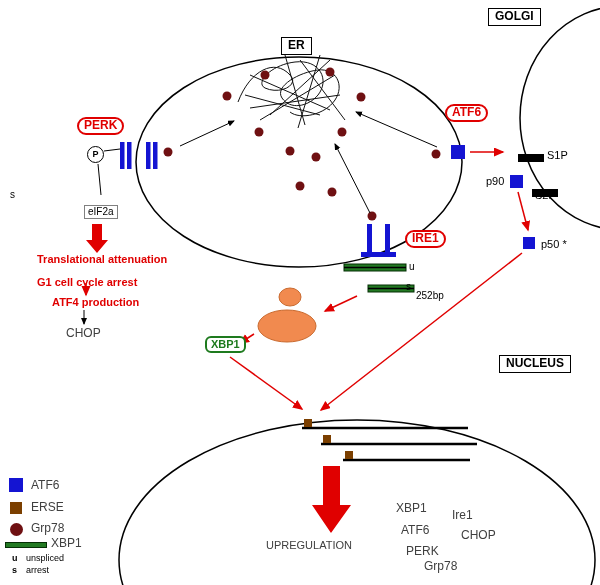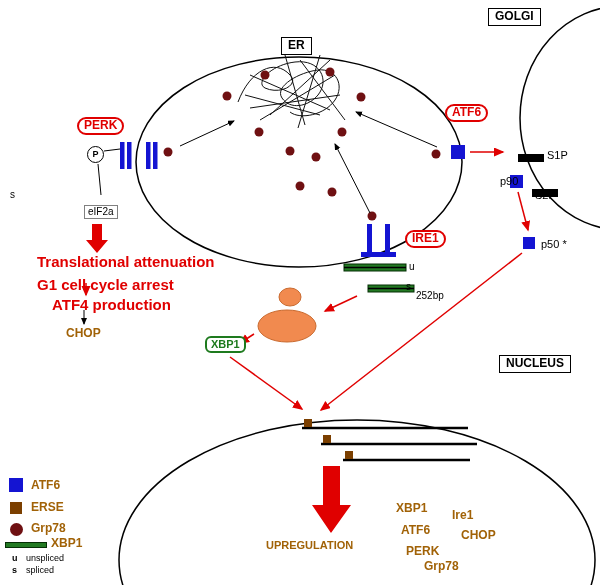--- a/index.html
+++ b/index.html
@@ -6,22 +6,22 @@
   body { font-family:"Liberation Sans", sans-serif; background:#ffffff; }
   .canvas { position:relative; width:600px; height:585px; background:#ffffff; overflow:hidden; }
   .canvas svg { position:absolute; left:0; top:0; }
   .lbl { position:absolute; white-space:nowrap; line-height:1.15; }
   .boxed { border:1px solid #000; background:#fff; padding:1px 6px; font-weight:bold; font-size:12px; color:#000; }
   .red-pill { border:2px solid #e00000; border-radius:9px; background:#fff; padding:0 5px; font-weight:bold; font-size:12px; color:#e00000; }
   .green-pill { border:2px solid #1e7a1e; border-radius:6px; background:#fff; padding:0 4px; font-weight:bold; font-size:11px; color:#1e7a1e; }
   .gray-box { border:1px solid #808080; background:#fff; padding:0 3px; font-size:10px; color:#000; }
   .p-circle { width:17px; height:17px; border:1px solid #000; border-radius:50%; background:#fff;
               display:flex; align-items:center; justify-content:center; font-size:9px; font-weight:bold; color:#000; }
-  .red-text { color:#e00000; font-weight:bold; font-size:15px; }
-  .bold12 { font-weight:bold; font-size:12px; color:#a16207; }
+  .red-text { color:#e00000; font-weight:bold; font-size:11px; }
+  .bold12 { font-weight:normal; font-size:12px; color:#404040; }
   .bold11 { font-weight:normal; font-size:11px; color:#000; }
   .plain10 { font-size:10px; color:#000; }
   .tiny { font-size:9px; color:#000; }
   .tiny-b { font-size:9px; font-weight:bold; color:#000; }
   .legend-sq-blue { position:absolute; width:14px; height:14px; background:#1414d2; }
   .legend-sq-brown { position:absolute; width:12px; height:12px; background:#7b3f00; }
   .legend-dot { position:absolute; width:13px; height:13px; border-radius:50%; background:#6f1012; }
   .legend-bar { position:absolute; width:42px; height:6px; background:#237a23; border:1px solid #052e05; }
 </style>
 </head>
@@ -141,21 +141,21 @@
 
   <div class="lbl p-circle" style="left:87px; top:146px;">P</div>
   <div class="lbl gray-box" style="left:84px; top:205px;">eIF2a</div>
   <div class="lbl red-text" style="left:37px; top:253px;">Translational attenuation</div>
   <div class="lbl red-text" style="left:37px; top:276px;text-align:right;">G1 cell cycle arrest</div>
   <div class="lbl red-text" style="left:52px; top:296px;">ATF4 production</div>
   <div class="lbl bold12" style="left:66px; top:327px;">CHOP</div>
   <div class="lbl plain10" style="left:10px; top:189px;">s</div>
 
   <div class="lbl bold11" style="left:547px; top:149px;">S1P</div>
-  <div class="lbl bold11" style="left:500px; top:175px;">p90</div>
+  <div class="lbl bold11" style="left:486px; top:175px;">p90</div>
   <div class="lbl bold11" style="left:535px; top:189px;">S2P</div>
   <div class="lbl bold11" style="left:541px; top:238px;">p50 *</div>
 
   <div class="lbl plain10" style="left:409px; top:261px;">u</div>
   <div class="lbl plain10" style="left:406px; top:281px;">s</div>
   <div class="lbl plain10" style="left:416px; top:290px;">252bp</div>
   <div class="lbl green-pill" style="left:205px; top:336px;">XBP1</div>
 
   <div class="lbl bold12" style="left:266px; top:539px; font-size:11px;">UPREGULATION</div>
   <div class="lbl bold12" style="left:396px; top:502px;">XBP1</div>
@@ -169,15 +169,15 @@
   <div class="lbl bold12" style="left:31px; top:479px;">ATF6</div>
   <div class="legend-sq-brown" style="left:10px; top:502px;"></div>
   <div class="lbl bold12" style="left:31px; top:501px;">ERSE</div>
   <div class="legend-dot" style="left:10px; top:523px;"></div>
   <div class="lbl bold12" style="left:31px; top:522px;">Grp78</div>
   <div class="legend-bar" style="left:5px;  top:542px;"></div>
   <div class="lbl bold12" style="left:51px; top:537px;">XBP1</div>
   <div class="lbl tiny-b" style="left:12px; top:553px;">u</div>
   <div class="lbl tiny" style="left:26px; top:553px;text-align:right;">unspliced</div>
   <div class="lbl tiny-b" style="left:12px; top:565px;">s</div>
-  <div class="lbl tiny" style="left:26px; top:565px;">spliced</div>
+  <div class="lbl tiny" style="left:26px; top:565px;">arrest</div>
 
 </div>
 
 </body></html>

